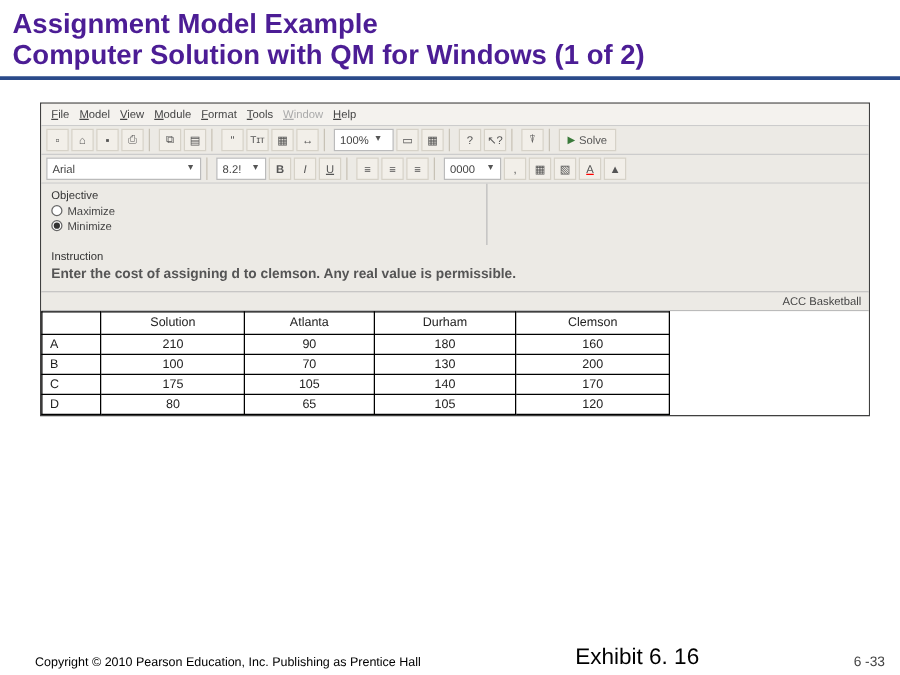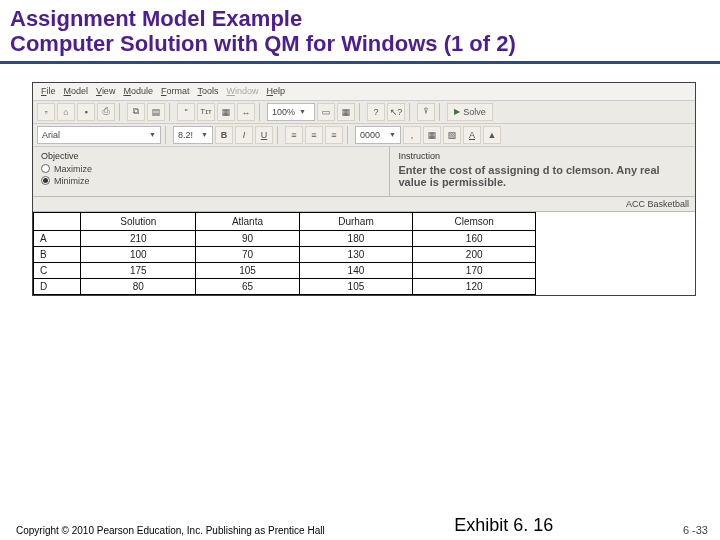--- a/index.html
+++ b/index.html
@@ -61,21 +61,21 @@
     padding: 0 4px;
     gap: 4px;
   }
   .dd .arrow { font-size: 7px; color: #555; }
   .fontbar {
     display: flex; align-items: center; gap: 2px;
     padding: 2px 4px;
     border-bottom: 1px solid #ccc;
     background: #eceae5;
   }
-  .panel-row { display: flex; border-bottom: 1px solid #bbb; background: #eceae5; }
+  .panel-row { display: flex; border-bottom: 1px solid #bbb; background: #eceae5; flex-direction: column; }
   .panel-left {
     width: 54%;
     padding: 4px 8px 8px 8px;
     border-right: 1px solid #bbb;
   }
   .panel-right {
     flex: 1;
     padding: 4px 8px 8px 8px;
   }
   .panel-title { font-size: 9px; color: #333; margin-bottom: 3px; }
@@ -112,21 +112,21 @@
     text-align: center;
     font-weight: normal;
   }
   table.sheet-table th { text-align: center; background: #fff; }
   table.sheet-table td.row-label { text-align: left; }
   table.sheet-table tr.headers th { height: 18px; }
   table.sheet-table td, table.sheet-table th { height: 15px; }
   .footer {
     position: absolute;
     bottom: 4px;
-    left: 4px; right: 0;
+    left: 16px; right: 0;
     padding: 0 12px;
     display: flex;
     align-items: flex-end;
     justify-content: space-between;
     font-size: 10px;
     margin-top: 24px;
   }
   .copyright { max-width: 320px; line-height: 1.1; }
   .exhibit { font-size: 18px; color: #000; }
   .pagenum { font-size: 11px; color: #444; }

